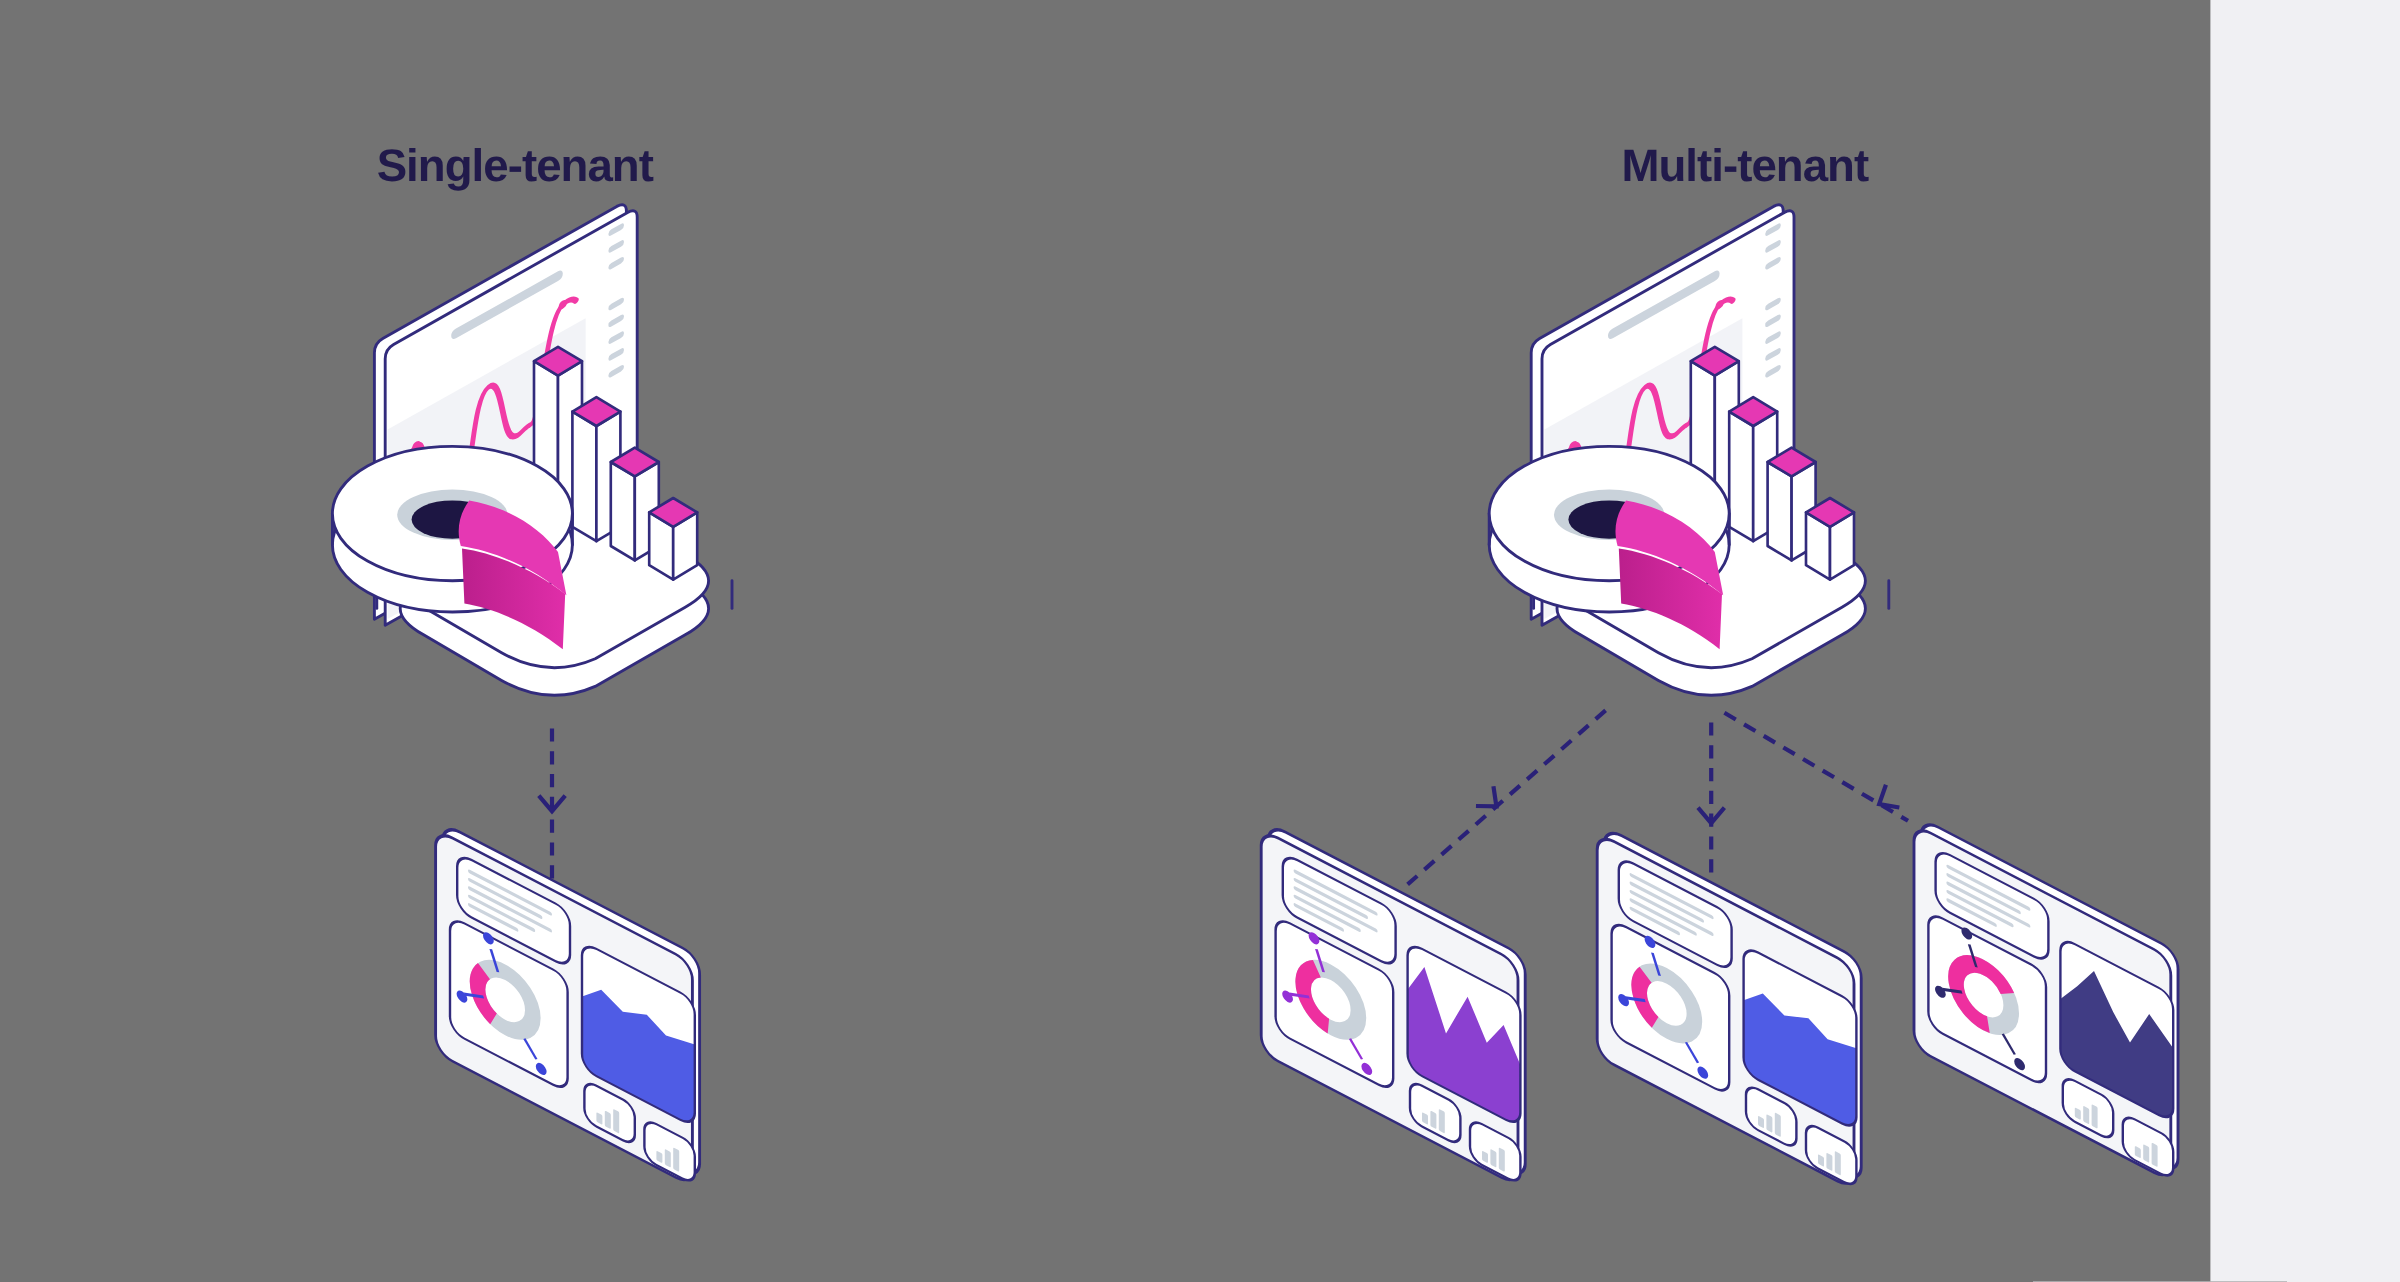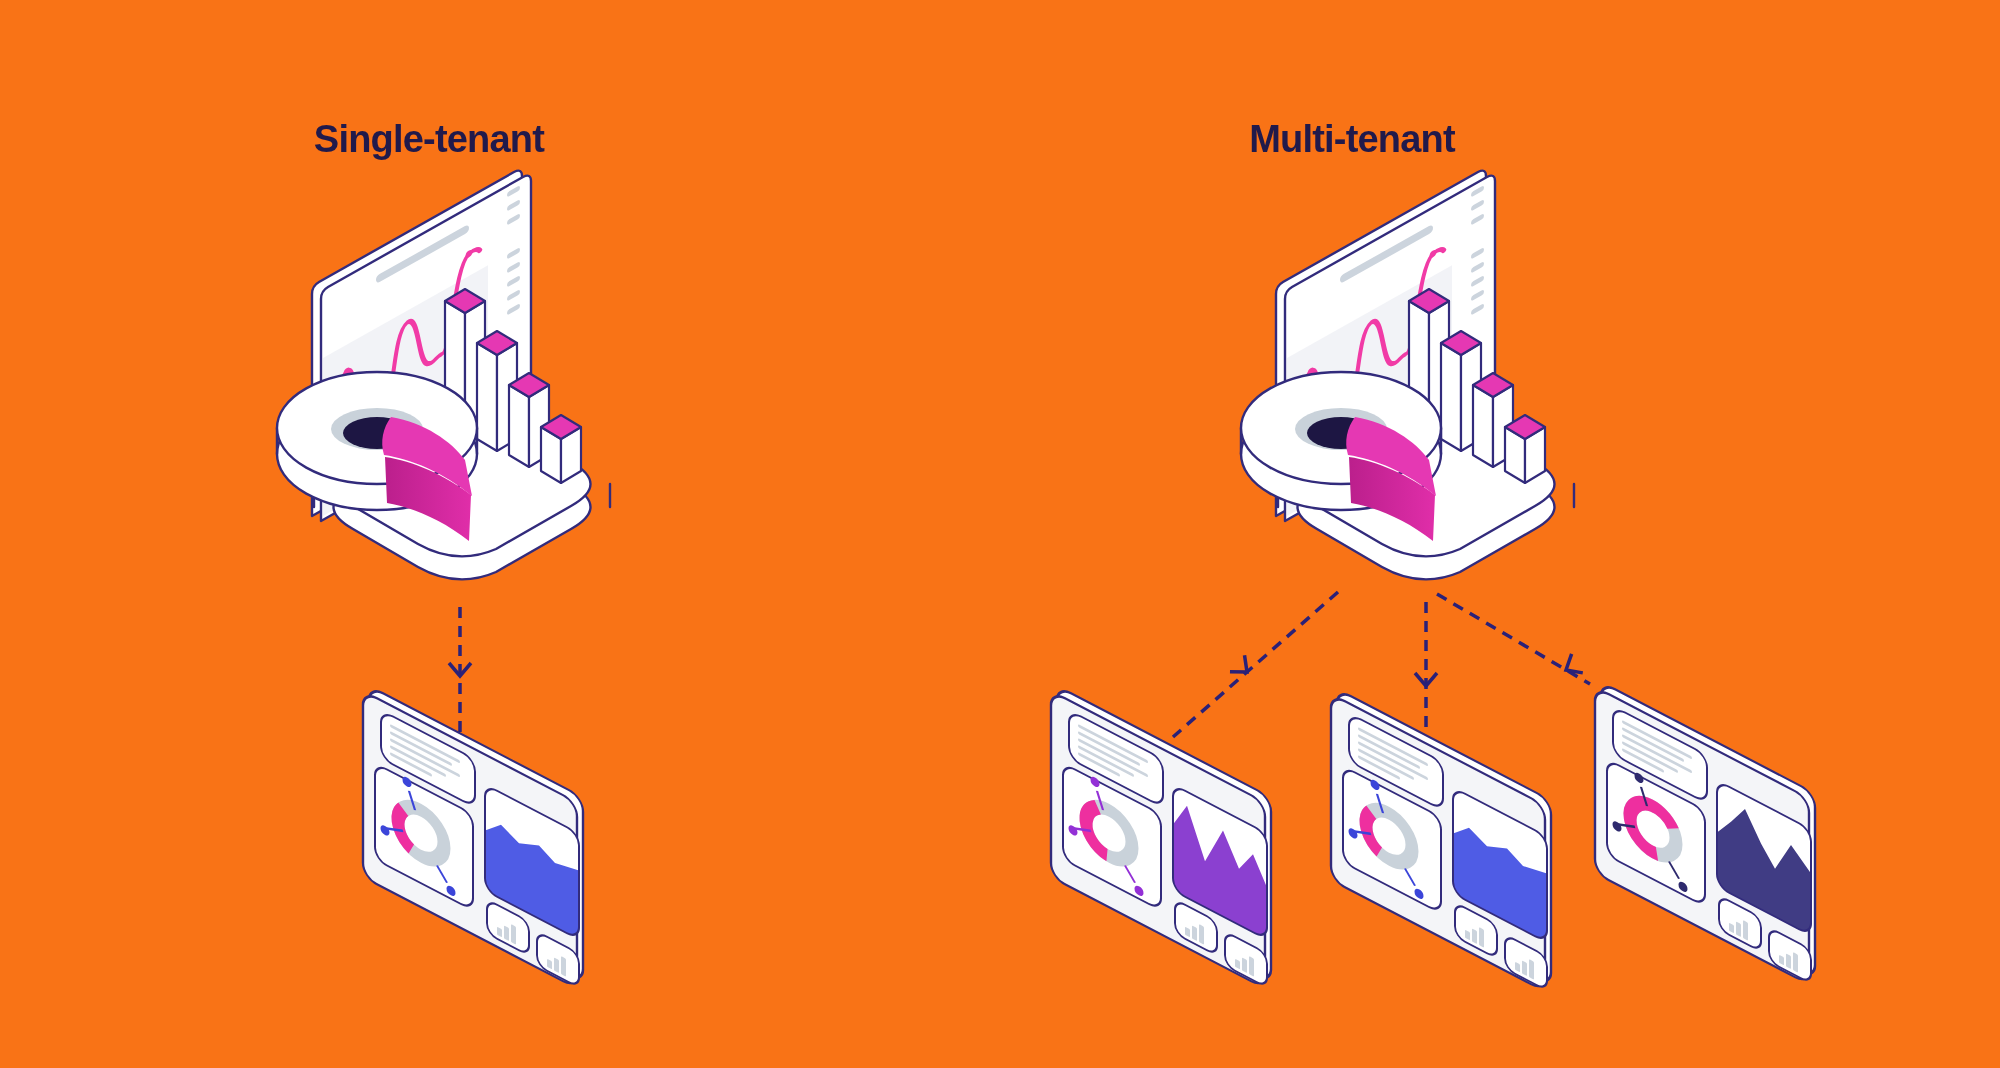--- a/index.html
+++ b/index.html
@@ -1,17 +1,17 @@
 <!DOCTYPE html>
 <html style="--bg: #f0f0f3; --outline: #322b7c; --title-color: #211a4b; --magenta: #e538b3; --magenta-dark: #d0249b; --pink-line: #f13ba6; --gray: #ccd4dd; --ring-gray: #c9d2da; --hole: #1d1643; --arrow: #2a2178; --card-face: #f4f5f8; --panel: #ffffff; --screen-wash: #edeff4;"><head>
 <meta charset="utf-8">
 <style>
   html,body{margin:0;padding:0;}
   body{background:#f0f0f3;font-family:"Liberation Sans",sans-serif;}
-  .canvas{position:relative;width:2000px;height:1068px;background:#f97316;overflow:hidden;text-align:center;}
+  .canvas{position:relative;width:1842px;height:1068px;background:#737373;overflow:hidden;text-align:center;}
   .panel-title{
     position:absolute;
     transform:translateX(-50%);
     font-size:38px;
     font-weight:700;
     letter-spacing:-0.8px;
     color:#211a4b;
     white-space:nowrap;
   }
   .abs{position:absolute;}
@@ -164,21 +164,21 @@
             <rect x="0" y="14" width="5" height="8" rx="1"></rect>
               <rect x="7" y="9" width="5" height="13" rx="1"></rect>
               <rect x="14" y="4" width="5" height="18" rx="1"></rect>
           </g>
         </g>
       </g>
     </svg>
   </section>
 
   <section>
-    <h2 class="panel-title" style="left:1352px;top:86px;">Multi-tenant</h2>
+    <h2 class="panel-title" style="left:1454px;top:86px;">Multi-tenant</h2>
 
     <svg class="abs" style="left:1237px;top:133px;" width="344" height="464" viewBox="0 0 344 464">
       <use href="#platform-art"></use>
     </svg>
 
     <svg class="abs" style="left:1043px;top:677px;" width="232" height="316" viewBox="0 0 232 316" stroke-linejoin="round">
       <rect x="0" y="0" width="214" height="186" rx="14" transform="translate(14,9) skewY(27.5)" fill="#ffffff" stroke="var(--outline)" stroke-width="2.4"></rect>
       <rect x="0" y="0" width="214" height="186" rx="14" transform="translate(8,14) skewY(27.5)" fill="var(--card-face)" stroke="var(--outline)" stroke-width="2.4"></rect>
       <g transform="translate(8,14) skewY(27.5)">
         <g>

